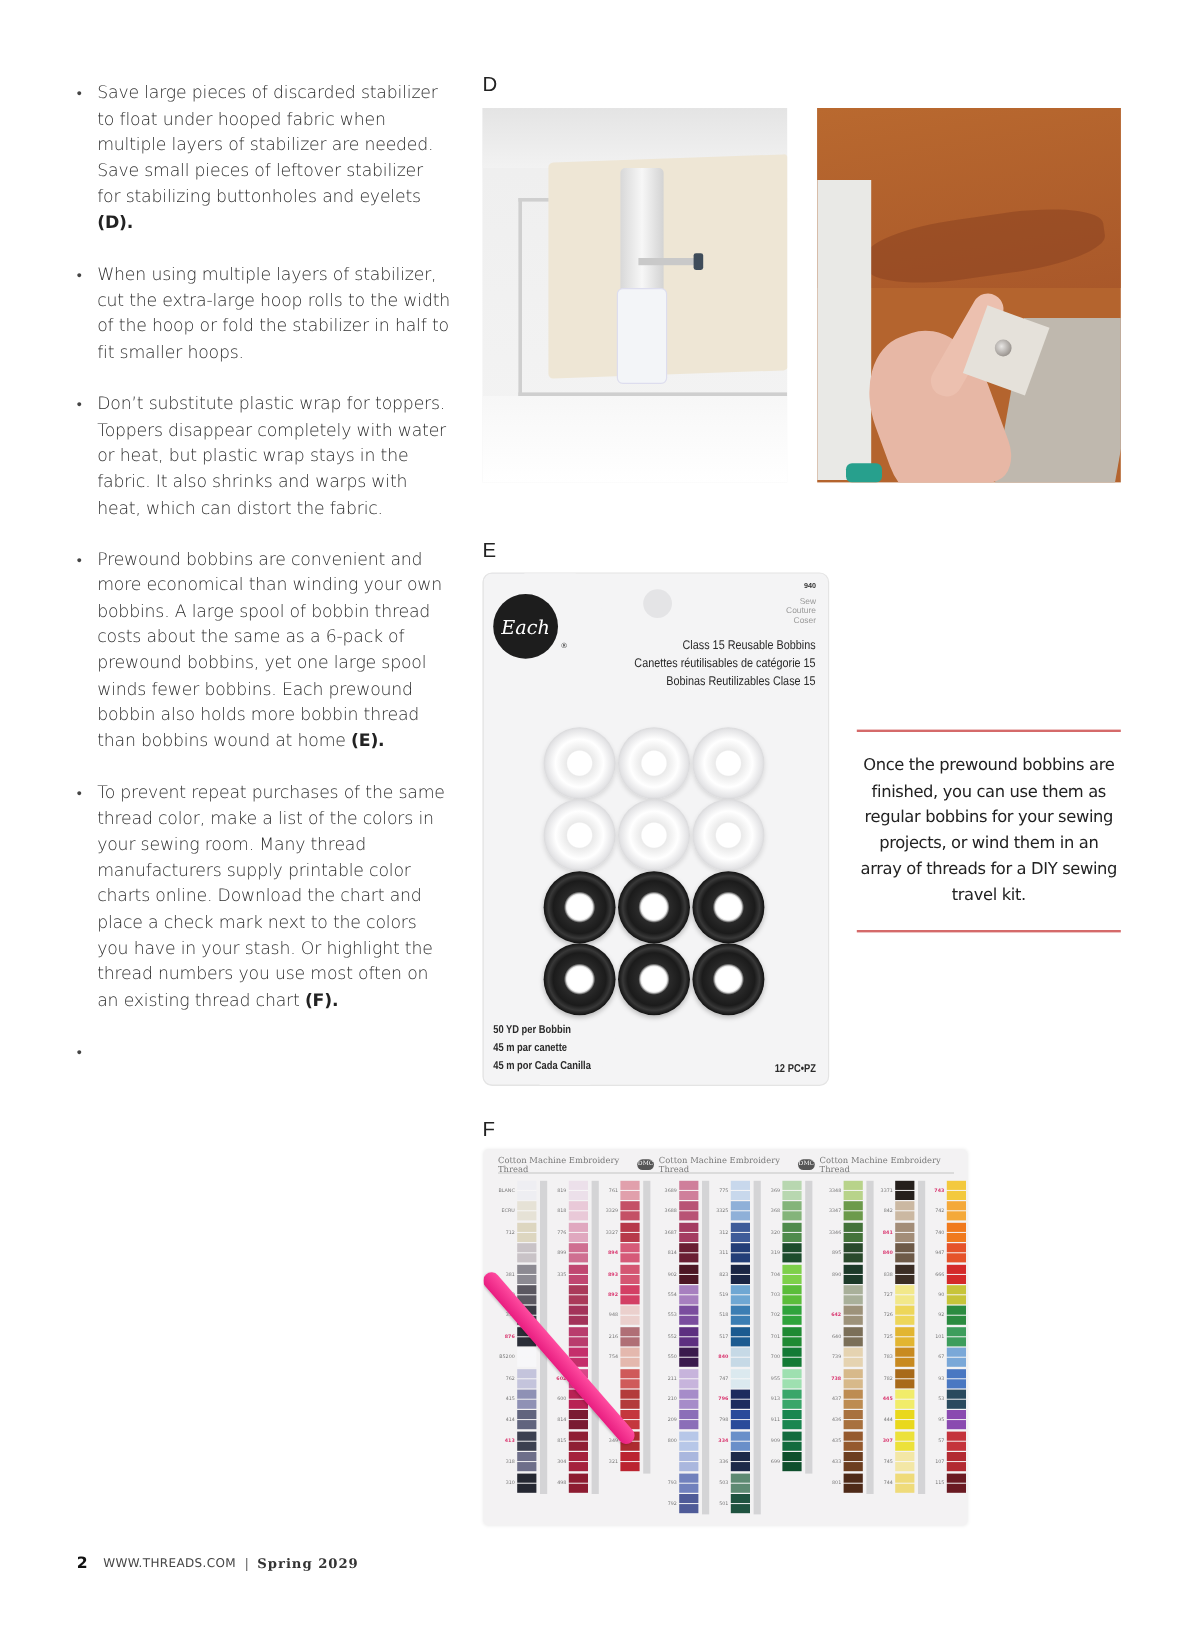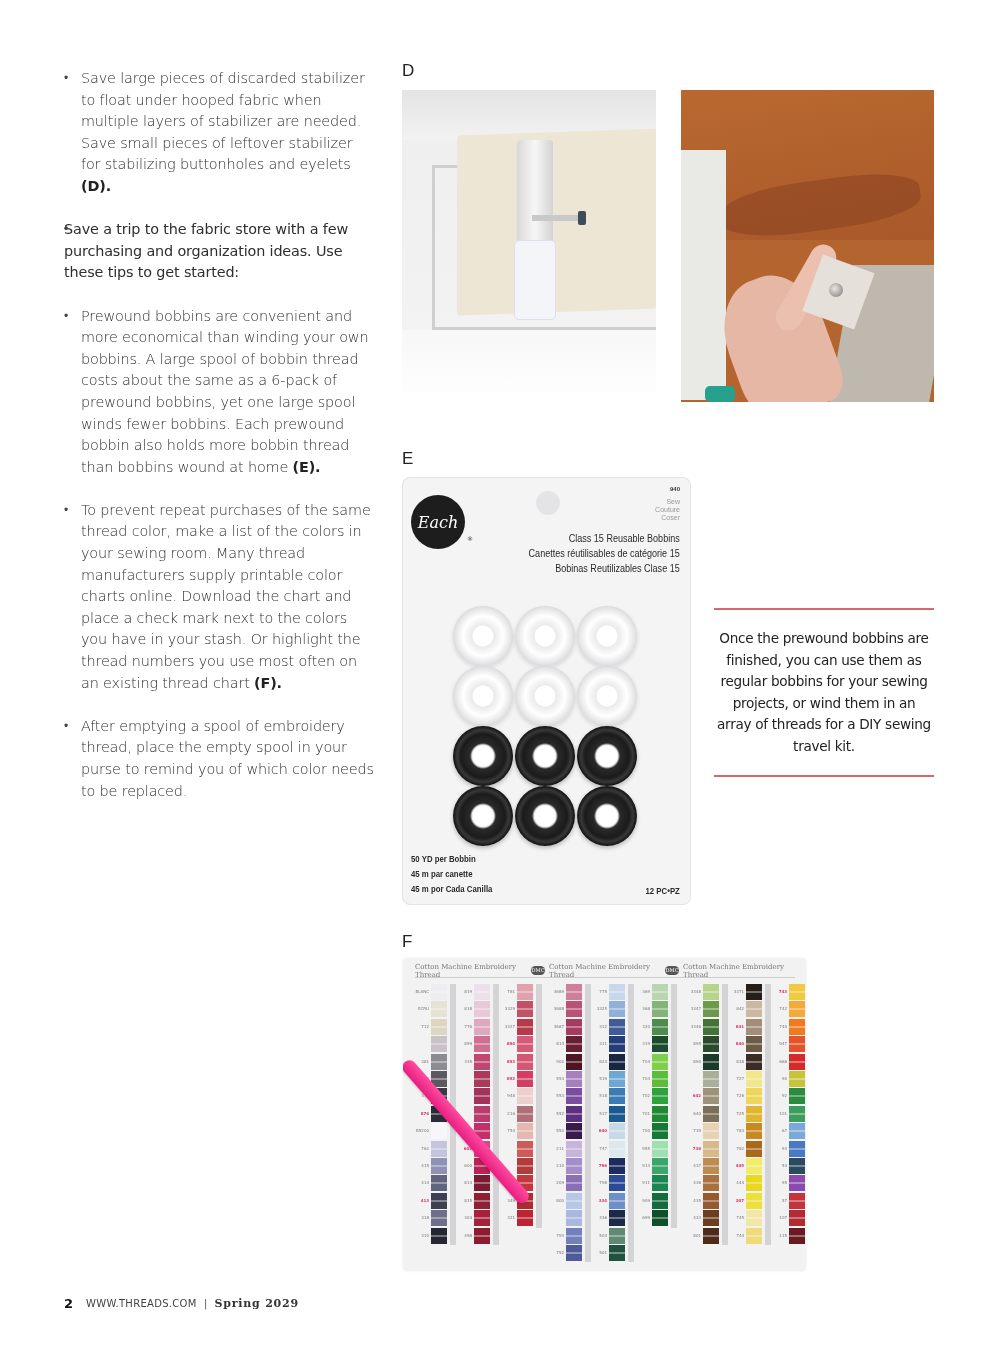--- a/index.html
+++ b/index.html
@@ -79,28 +79,27 @@
   .footer .site { font-family:"DejaVu Sans",sans-serif; font-size:10px; letter-spacing:0.3px; color:#444; }
   .footer .sep { margin:0 7px; color:#666; }
   .footer .issue { font-family:"DejaVu Serif",serif; font-weight:700; font-size:11px; letter-spacing:0.8px; color:#333; }
 </style>
 </head>
 <body>
 
 <div class="col-left">
   <div id="bullets-top">
       <p class="bullet"><span class="dot">•</span><span>Save large pieces of discarded stabilizer to float under hooped fabric when multiple layers of stabilizer are needed. Save small pieces of leftover stabilizer for stabilizing buttonholes and eyelets </span><b>(D).</b></p>
-      <p class="bullet"><span class="dot">•</span></p>
-      <p class="bullet"><span class="dot">•</span></p>
+      <p class="bullet"><span class="dot">•</span><span>When using multiple layers of stabilizer, cut the extra-large hoop rolls to the width of the hoop or fold the stabilizer in half to fit smaller hoops.</span></p>
+      <p class="bullet"><span class="dot">•</span><span>Don’t substitute plastic wrap for toppers. Toppers disappear completely with water or heat, but plastic wrap stays in the fabric. It also shrinks and warps with heat, which can distort the fabric.</span></p>
     </div>
-  <p class="intro">Save a trip to the fabric store with a few purchasing and organization ideas. Use these tips to get started:</p>
   <div id="bullets-bottom">
       <p class="bullet"><span class="dot">•</span><span>Prewound bobbins are convenient and more economical than winding your own bobbins. A large spool of bobbin thread costs about the same as a 6-pack of prewound bobbins, yet one large spool winds fewer bobbins. Each prewound bobbin also holds more bobbin thread than bobbins wound at home </span><b>(E).</b></p>
       <p class="bullet"><span class="dot">•</span><span>To prevent repeat purchases of the same thread color, make a list of the colors in your sewing room. Many thread manufacturers supply printable color charts online. Download the chart and place a check mark next to the colors you have in your stash. Or highlight the thread numbers you use most often on an existing thread chart </span><b>(F).</b></p>
-      <p class="bullet"><span class="dot">•</span><span>After emptying a spool of embroidery thread, place the empty spool in your purse to remind you of which color needs to be replaced.</span></p>
+      <p class="bullet"><span class="dot">•</span></p>
     </div>
 </div>
 
 <div class="fig-label" style="left:402px; top:61px;">D</div>
 <div class="photo" id="photo-d1">
   <div class="machine-top"></div>
   <div class="frame"></div>
   <div class="fabric"></div>
   <div class="bed"></div>
   <div class="foot"></div>

